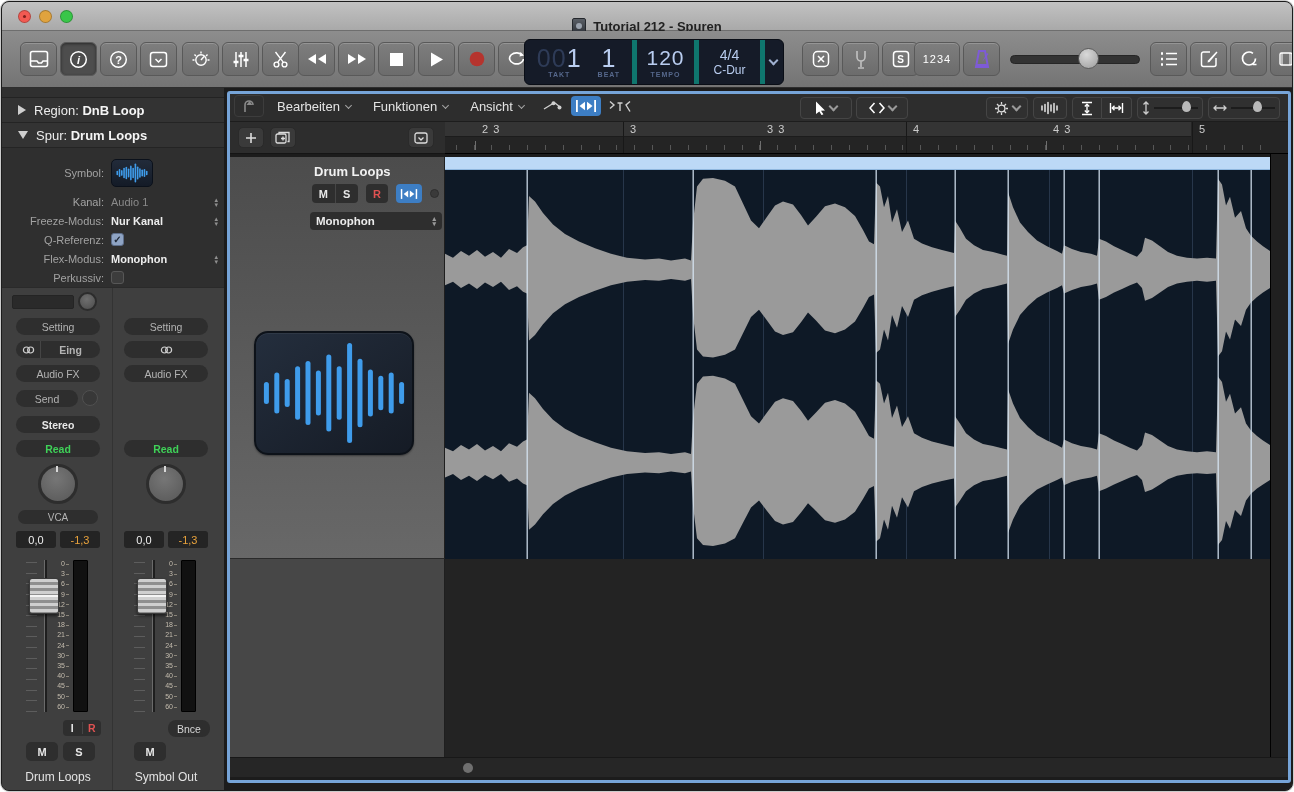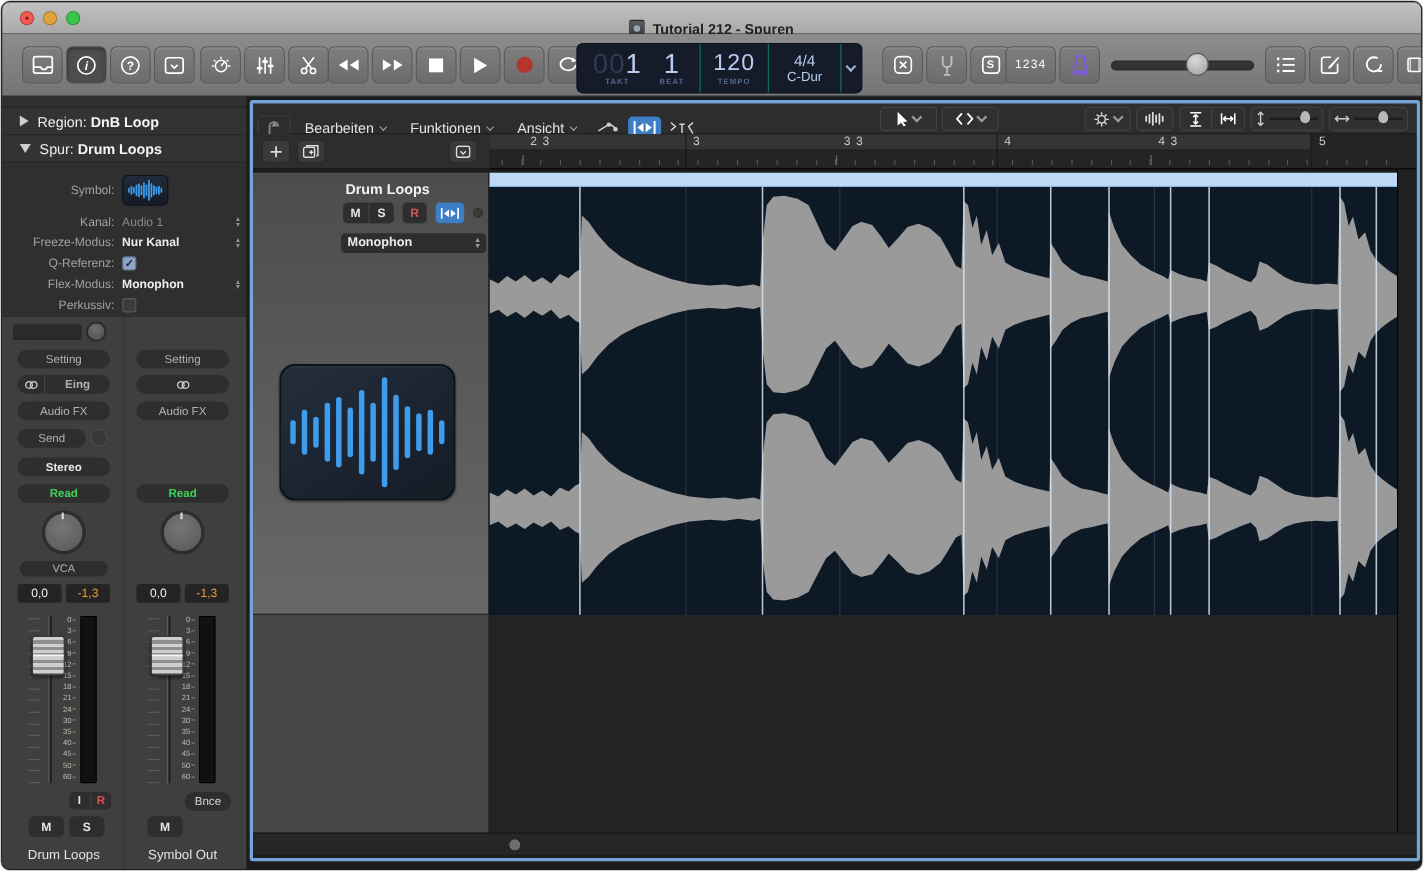--- a/index.html
+++ b/index.html
@@ -24,21 +24,21 @@
   .toolbar{position:absolute;left:0;top:29px;right:0;height:57px;background:linear-gradient(#8d8d8d,#747474);
            border-bottom:1px solid #2e2e2e;}
   .btnrow{position:absolute;top:11px;display:flex;gap:3px;}
   .tbtn{width:37px;height:34px;border-radius:6px;background:linear-gradient(#7e7e7e,#6c6c6c);
         border:1px solid #595959;box-shadow:inset 0 1px rgba(255,255,255,.18);
         display:flex;align-items:center;justify-content:center;color:#fff;}
   .tbtn.active{background:#4d4d4d;box-shadow:inset 0 1px 3px rgba(0,0,0,.45);}
   .tbtn svg{display:block;}
   .lcd{position:absolute;left:522px;top:8px;width:260px;height:46px;border-radius:6px;background:#151b28;
        border:1px solid #0a0e16;display:flex;align-items:stretch;color:#b9cdf0;}
-  .lcdSeg{display:flex;flex-direction:column;align-items:center;justify-content:center;border-right:1px solid #0f766e;}
+  .lcdSeg{display:flex;flex-direction:column;align-items:center;justify-content:center;border-right:5px solid #0f766e;}
   .lcdBig{font-size:25px;line-height:24px;font-weight:normal;letter-spacing:1px;}
   .lcdDim{color:#2e3b57;}
   .lcdLbl{font-size:7px;letter-spacing:1px;color:#56688c;margin-top:1px;font-weight:bold;}
   .lcdRow{display:flex;gap:16px;}
   .lcdCol{display:flex;flex-direction:column;align-items:center;}
   .sigTop{font-size:14px;line-height:16px;}
   .sigBot{font-size:12px;line-height:14px;}
   .lcdChev{display:flex;align-items:center;justify-content:center;width:16px;border-right:none;}
   .chev{width:7px;height:7px;border-right:2px solid #9fb0d0;border-bottom:2px solid #9fb0d0;transform:rotate(45deg);margin-top:-3px;}
   .slider{position:absolute;left:1008px;top:20px;width:130px;height:16px;}
@@ -109,21 +109,21 @@
   .msBtn{position:absolute;top:454px;width:32px;height:19px;border-radius:5px;background:#2e2e2e;
          display:flex;align-items:center;justify-content:center;font-size:11px;font-weight:bold;color:#e6e6e6;}
   .bnce{position:absolute;left:54px;top:432px;width:42px;height:17px;border-radius:8px;background:#2e2e2e;
         display:flex;align-items:center;justify-content:center;font-size:10.5px;color:#d6d6d6;}
   .stripName{position:absolute;left:0;top:482px;width:104px;text-align:center;font-size:12px;color:#e3e3e3;}
   
   .tracksWrap{position:absolute;left:222px;top:0;right:0;bottom:0;background:#1c1c1c;}
   .ring{position:absolute;left:3px;top:3px;width:1064px;height:692px;border:3px solid #76a4d8;border-radius:3px;
         pointer-events:none;z-index:60;}
   .tmenubar{position:absolute;left:6px;top:6px;width:1058px;height:28px;background:#2d2d2d;border-bottom:1px solid #1d1d1d;}
-  .mbLeft{position:absolute;left:4px;top:0;height:24px;display:flex;align-items:center;gap:4px;margin-top:10px;}
+  .mbLeft{position:absolute;left:4px;top:0;height:24px;display:flex;align-items:center;gap:4px;}
   .mbMid{position:absolute;left:570px;top:0;height:28px;display:flex;align-items:center;gap:4px;}
   .mbRight{position:absolute;right:8px;top:0;height:28px;display:flex;align-items:center;gap:5px;}
   .menuItem{display:flex;align-items:center;gap:6px;color:#e3e3e3;font-size:13px;padding:0 9px;height:22px;}
   .menuItem .chev{width:5px;height:5px;border-width:0 1.5px 1.5px 0;border-style:solid;border-color:#a5a5a5;margin-top:-2px;}
   .mbIconBtn{width:30px;height:20px;border-radius:4px;display:flex;align-items:center;justify-content:center;}
   .mbIconBtn.blue{background:#3d7ec4;}
   .zoomSlider{display:flex;align-items:center;gap:4px;height:22px;padding:0 4px;border:1px solid #444;border-radius:4px;background:#303030;}
   .zTrack{position:relative;width:44px;height:2px;background:#1c1c1c;}
   .zTrack .drop{position:absolute;top:-6px;width:9px;height:11px;background:#b9b9b9;border-radius:50% 50% 50% 50%/60% 60% 40% 40%;}
   .toolBtn{height:22px;border:1px solid #454545;border-radius:4px;background:#303030;display:flex;align-items:center;

